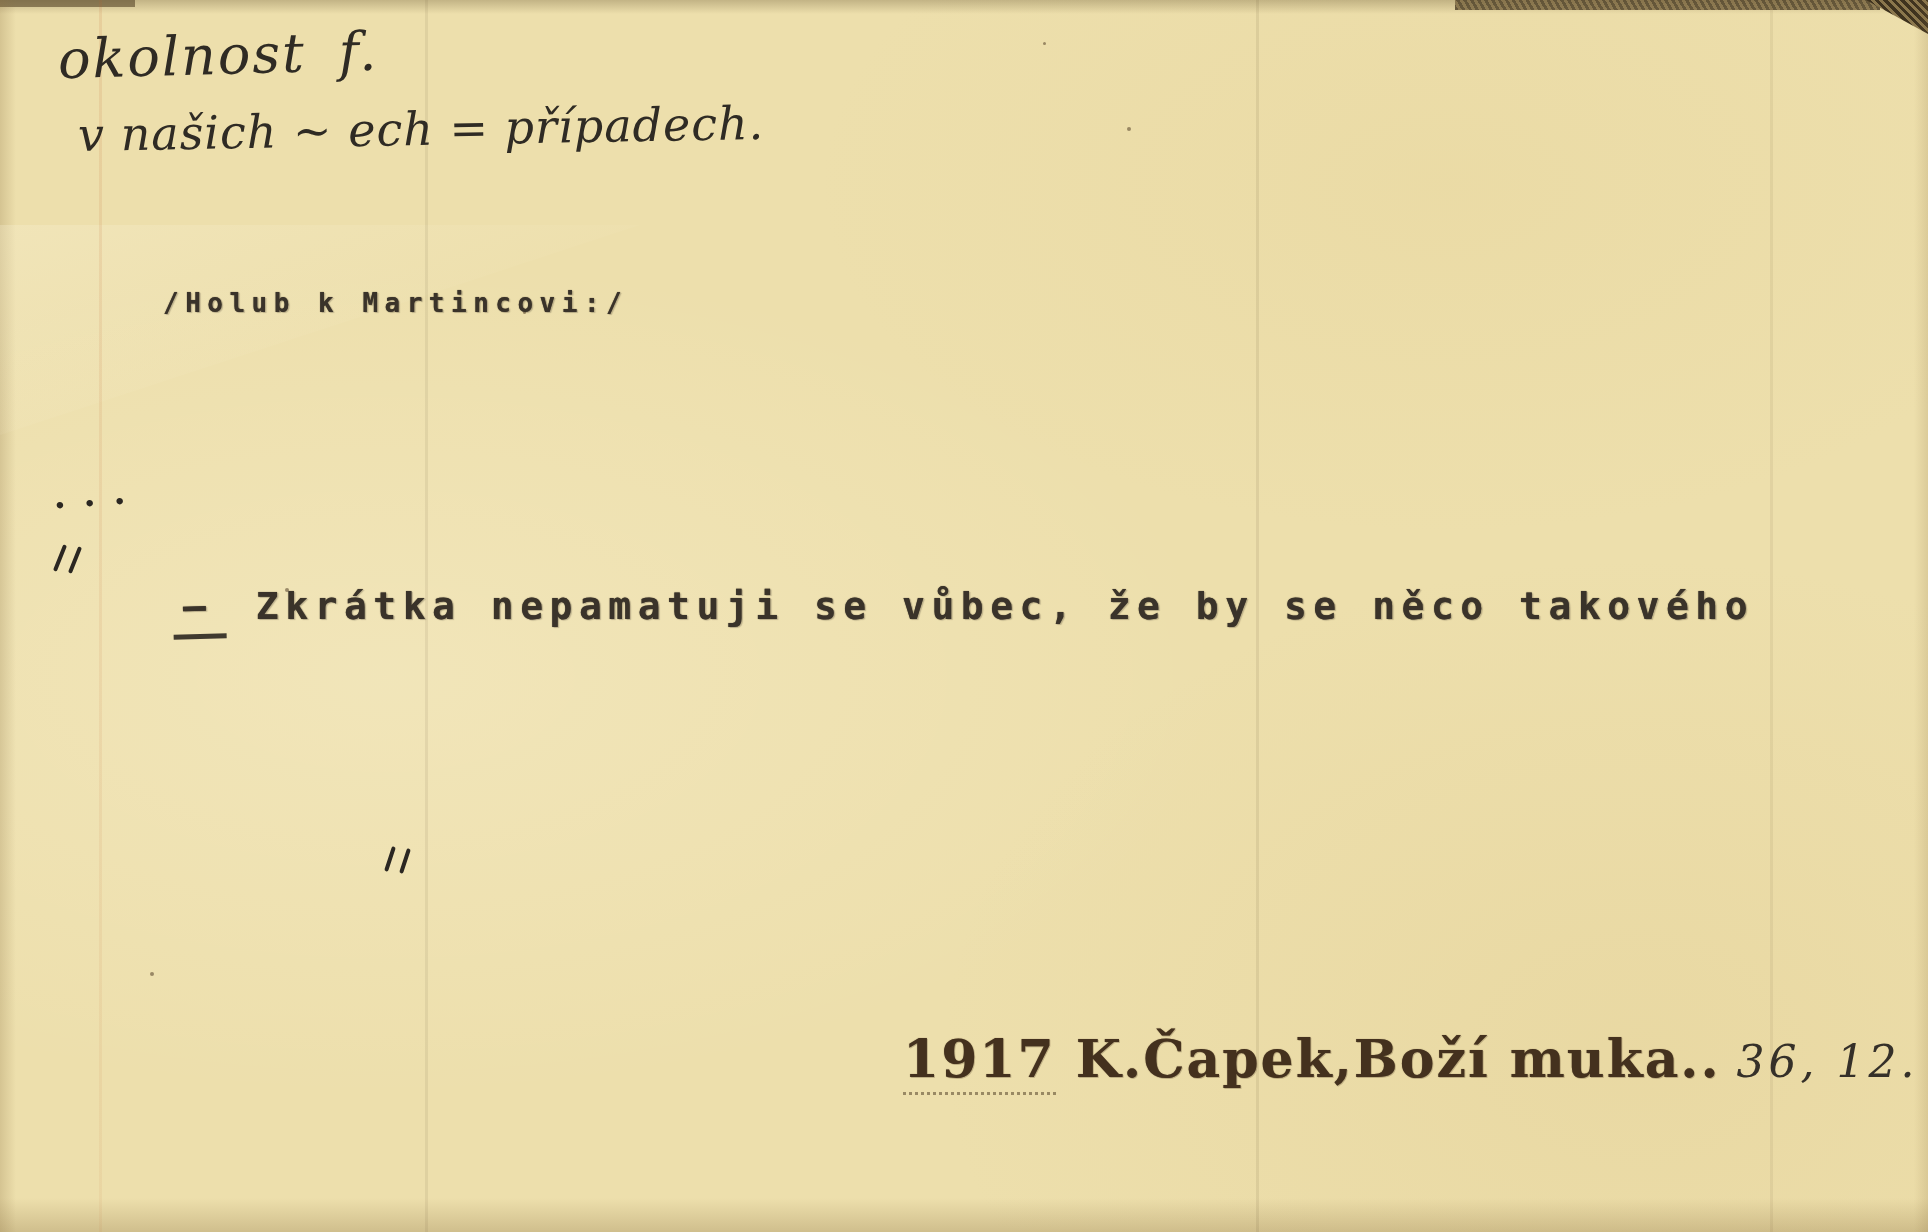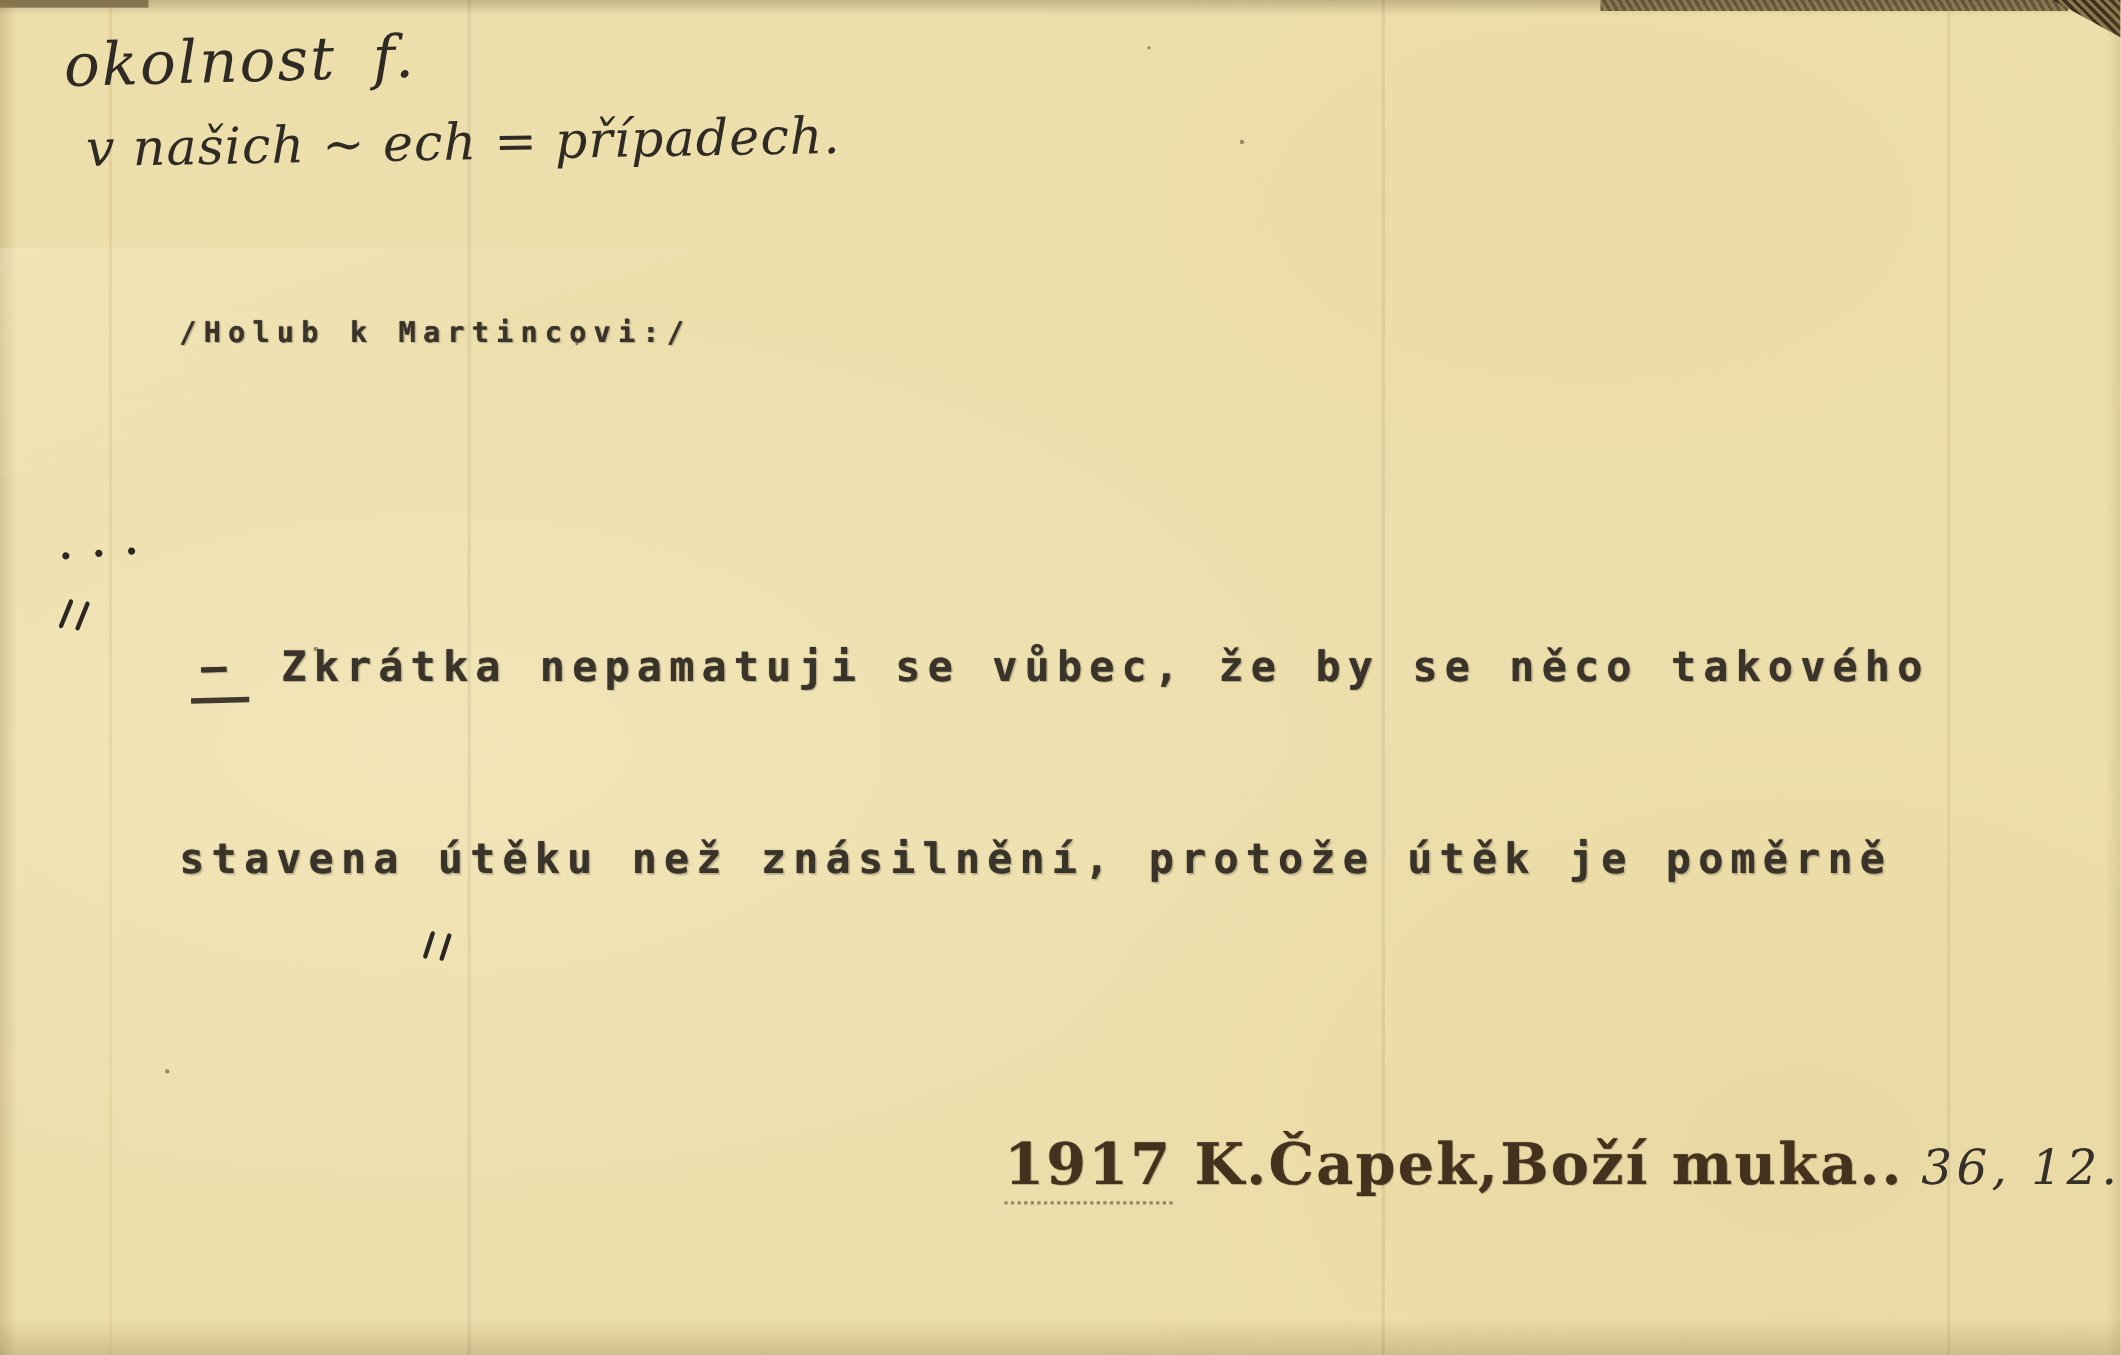--- a/index.html
+++ b/index.html
@@ -62,21 +62,21 @@
   .stroke { position:absolute; width:4px; background:#2b2722; border-radius:2px; transform:rotate(22deg); }
   .mq-1 { left:58px;  top:544px; height:28px; }
   .mq-2 { left:73px;  top:546px; height:28px; }
   .cq-1 { left:388px; top:846px; height:26px; transform:rotate(18deg); }
   .cq-2 { left:403px; top:848px; height:26px; transform:rotate(18deg); }
 
   
   .citation { position:absolute; left:903px; top:1028px; white-space:pre;
               font-family:"DejaVu Serif", serif; font-weight:bold; font-size:52px;
               color:#44311e; letter-spacing:2px;
-              text-shadow:0 0 1px rgba(60,40,20,.6), 1px 1px 0 rgba(60,40,20,.2);margin-left:10px; }
+              text-shadow:0 0 1px rgba(60,40,20,.6), 1px 1px 0 rgba(60,40,20,.2); }
   .year { border-bottom:3px dotted rgba(70,52,28,.5); padding-bottom:3px; }
   .page-note { font-family:"DejaVu Serif", serif; font-style:italic; font-weight:normal;
                font-size:44px; color:#353029; margin-left:16px; letter-spacing:4px;
                text-shadow:none; }
 </style>
 </head>
 <body>
 
 <div class="page">
 
@@ -102,21 +102,20 @@
   <div class="hand annot2">v našich ~ ech = případech.</div>
 
   <div class="typed heading">/Holub k Martincovi:/</div>
 
   <div class="margin-dots">···</div>
   <div class="stroke mq-1"></div>
   <div class="stroke mq-2"></div>
 
   <div class="typed para">
     <div class="pline"><span class="lead-dash"><span>–</span></span><span> Zkrátka nepamatuji se vůbec, že by se něco takového</span></div>
-    <div class="pline">stavena útěku než znásilnění, protože útěk je poměrně</div>
     
   </div>
 
   <div class="stroke cq-1"></div>
   <div class="stroke cq-2"></div>
 
   <div class="citation"><span class="year">1917</span><span> K.Čapek,Boží muka..</span><span class="page-note hand">36, 12.</span></div>
 
 </div>
 

